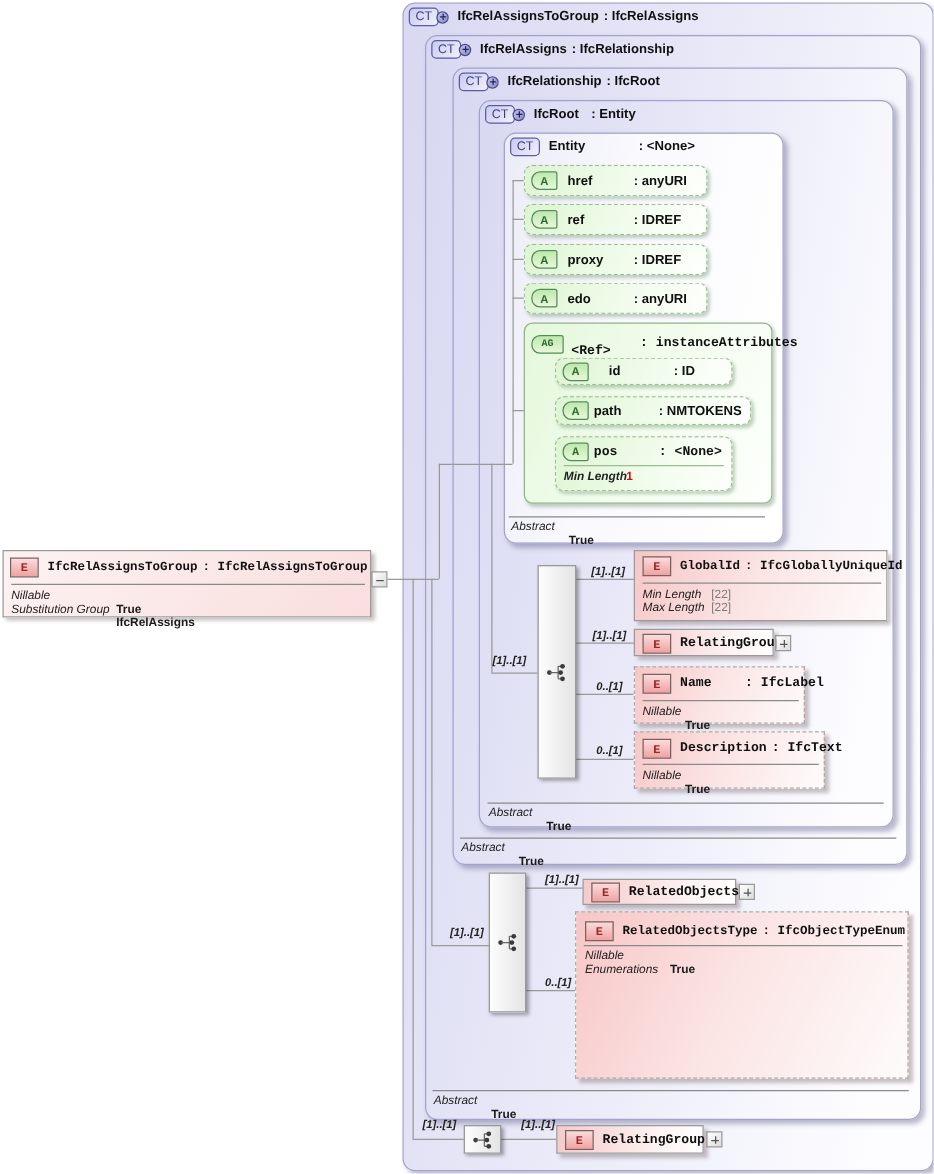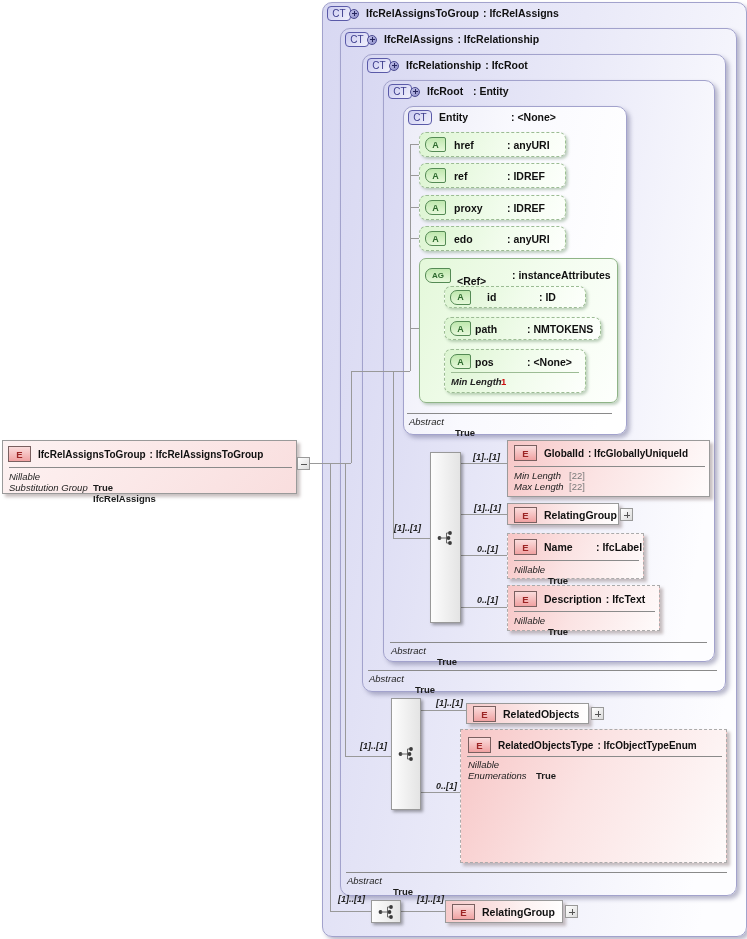--- a/index.html
+++ b/index.html
@@ -34,21 +34,21 @@
   .badge-ag{width:24px;height:13px;border:1px solid #548a54;border-radius:7px 2px 2px 7px;
            background:linear-gradient(to bottom,#bfe8ae,#e6f8da);color:#2e6a2e;
            font-weight:bold;font-size:8px;display:flex;align-items:center;justify-content:center;flex:none;}
   
   .ebox{position:absolute;border:1px solid #9a9a9a;
         background:linear-gradient(115deg,#f7c6c6 0%,#fbe3e3 45%,#fefbfb 100%);
         box-shadow:3px 3px 3px rgba(120,100,100,.4);box-sizing:border-box;}
   .ebox.dashed{border:1px dashed #ababab;}
   .ebox.light{background:linear-gradient(to right,#f6caca 0%,#fdf3f3 70%,#fffefe 100%);}
   .ehdr{position:absolute;display:flex;align-items:center;white-space:nowrap;
-        font-weight:bold;font-size:10.5px;color:#101010;}
+        font-weight:bold;font-size:10.5px;color:#101010;font-family:Liberation Mono, monospace;}
   .ehdr.small{font-size:10px;}
   
   .abox{position:absolute;border:1px dashed #9cbc94;border-radius:7px;
         background:linear-gradient(115deg,#ddf5d2 0%,#f1fcec 55%,#fdfffc 100%);
         box-shadow:2px 2px 3px rgba(100,140,100,.4);box-sizing:border-box;
         display:flex;align-items:center;padding-left:5px;
         font-weight:bold;font-size:10.5px;color:#101010;white-space:nowrap;}
   .abox .nm{margin-left:8px;display:inline-block;}
   .abox .tp{display:inline-block;}
   .agbox{position:absolute;border:1px solid #8fb487;border-radius:7px;

